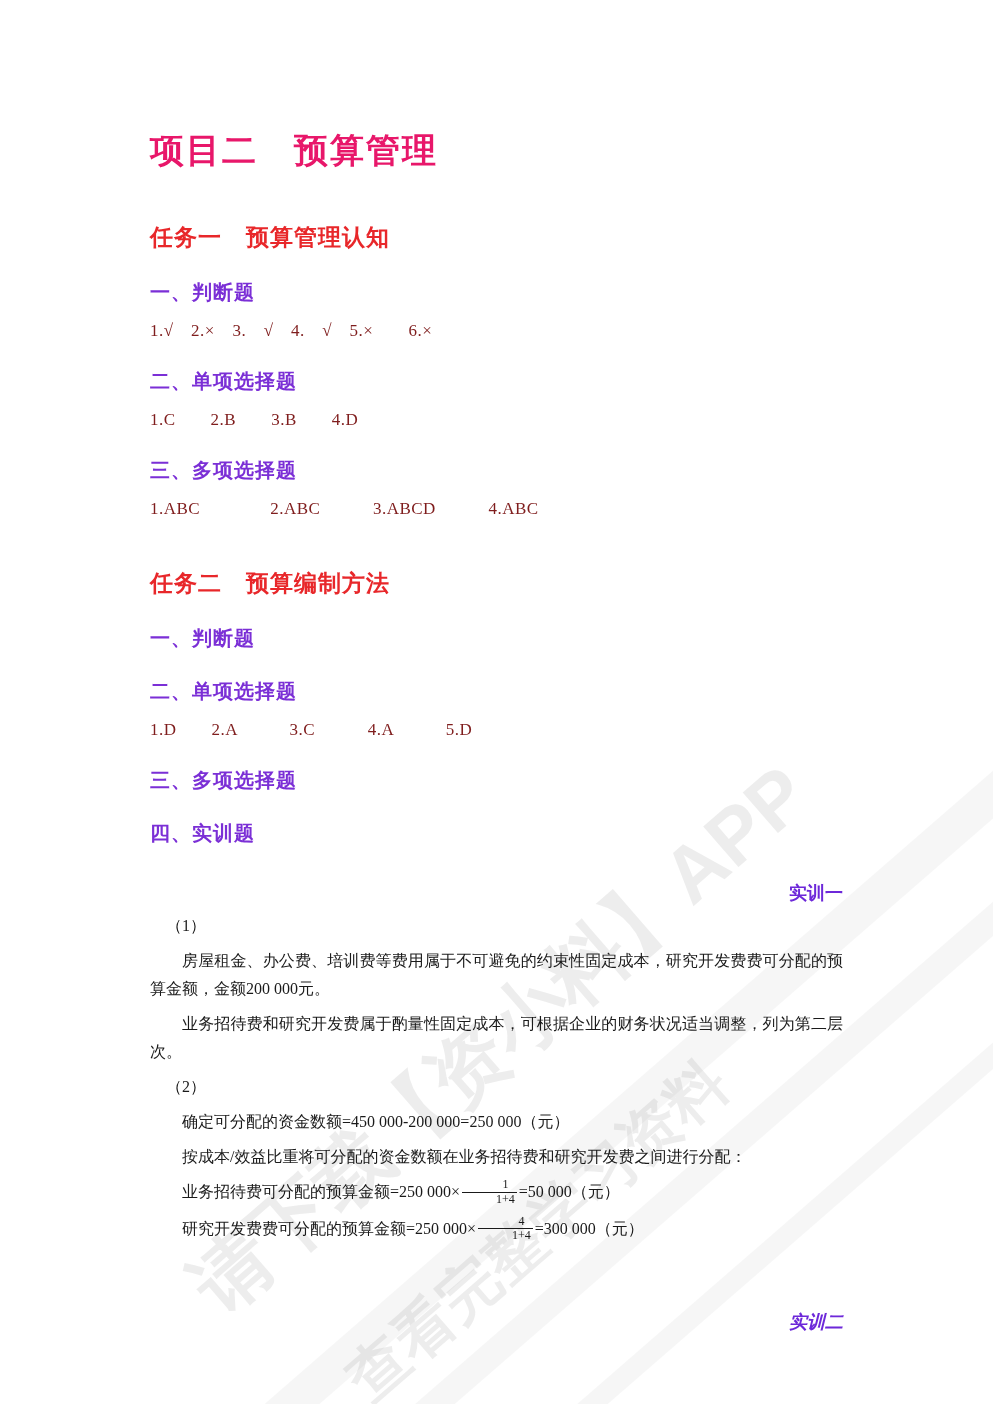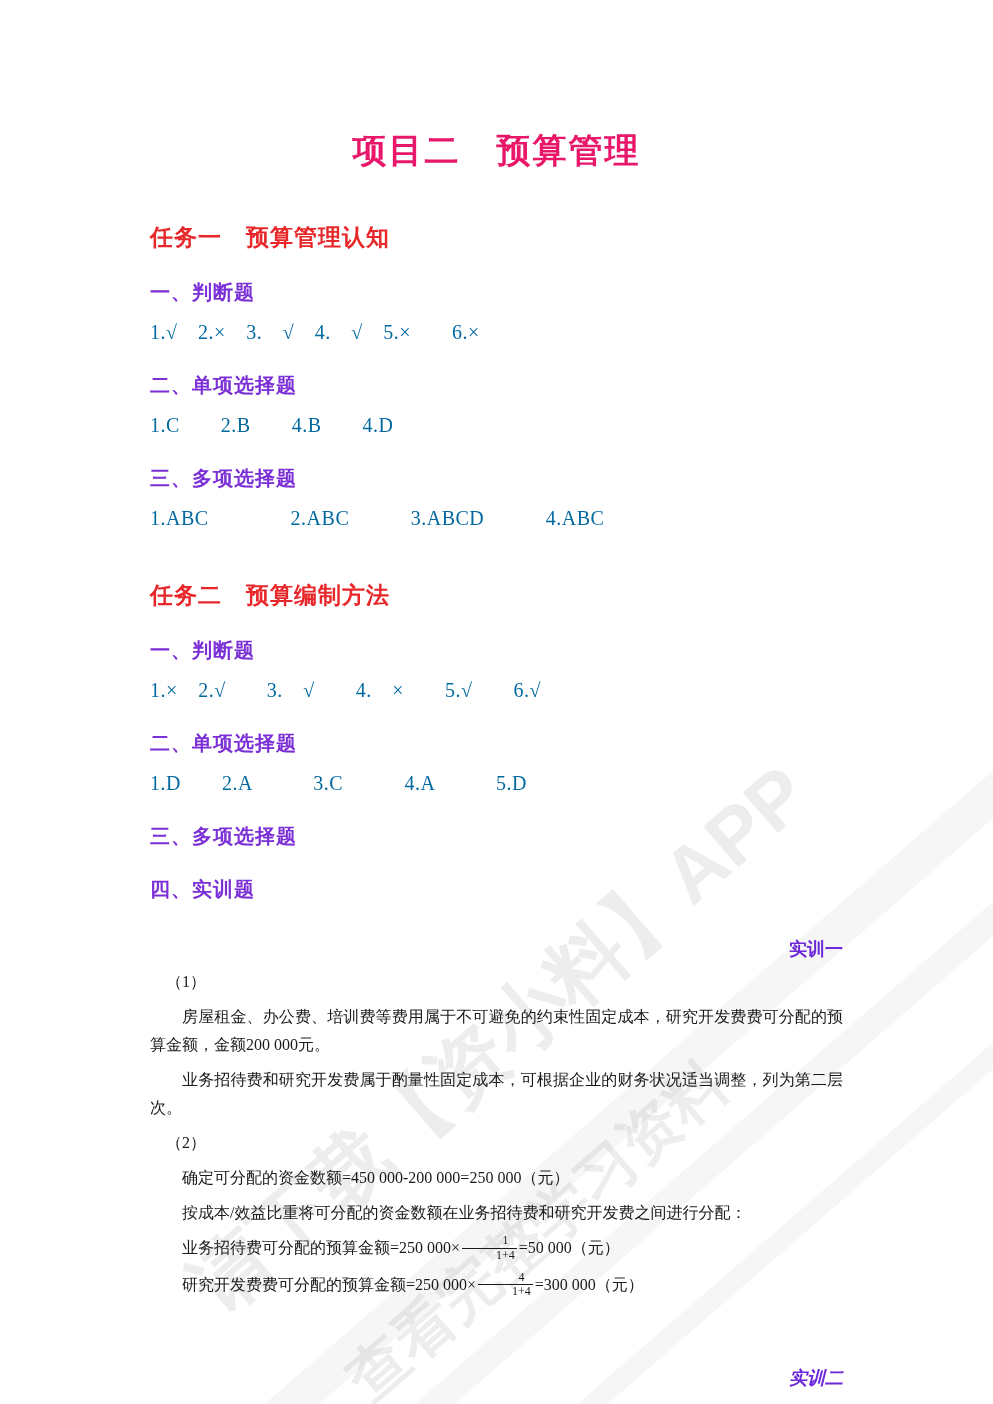--- a/index.html
+++ b/index.html
@@ -57,21 +57,21 @@
     transform-origin: left top;
   }
 
   .content { position: relative; z-index: 2; }
 
   h1.doc-title {
     font-family: "Liberation Sans", sans-serif;
     color: #e8176a;
     font-size: 34px;
     font-weight: bold;
-    text-align: center;
+    text-align: left;
     letter-spacing: 2px;
     margin: 128px 0 0 0;
   }
   h2.task-title {
     font-family: "Liberation Sans", sans-serif;
     color: #e8272a;
     font-size: 23px;
     font-weight: bold;
     text-align: left;
     letter-spacing: 1px;
@@ -79,23 +79,23 @@
   }
   h3.section {
     font-family: "Liberation Sans", sans-serif;
     color: #7b2fd6;
     font-size: 20px;
     font-weight: bold;
     margin: 26px 0 0 0;
     letter-spacing: 1px;
   }
   p.answers {
-    font-size: 20px;
+    font-size: 17px;
     margin: 13px 0 0 0;
-    color: #0369a1;
+    color: #7f1d1d;
     letter-spacing: 0.5px;
   }
   .sub-title {
     font-family: "Liberation Sans", sans-serif;
     color: #6d28d9;
     font-size: 18px;
     font-weight: bold;
     text-align: right;
     margin: 34px 0 0 0;
   }
@@ -137,29 +137,28 @@
   <div class="content">
 
     <h1 class="doc-title">项目二　预算管理</h1>
 
     <h2 class="task-title">任务一　预算管理认知</h2>
 
     <h3 class="section">一、判断题</h3>
     <p class="answers">1.√　2.×　3.　√　4.　√　5.×　　6.×</p>
 
     <h3 class="section">二、单项选择题</h3>
-    <p class="answers">1.C　　2.B　　4.B　　4.D</p>
+    <p class="answers">1.C　　2.B　　3.B　　4.D</p>
 
     <h3 class="section">三、多项选择题</h3>
     <p class="answers">1.ABC　　　　2.ABC　　　3.ABCD　　　4.ABC</p>
 
     <h2 class="task-title">任务二　预算编制方法</h2>
 
     <h3 class="section">一、判断题</h3>
-    <p class="answers">1.×　2.√　　3.　√　　4.　×　　5.√　　6.√</p>
 
     <h3 class="section">二、单项选择题</h3>
     <p class="answers">1.D　　2.A　　　3.C　　　4.A　　　5.D</p>
 
     <h3 class="section">三、多项选择题</h3>
 
     <h3 class="section">四、实训题</h3>
 
     <div class="sub-title">实训一</div>
 

